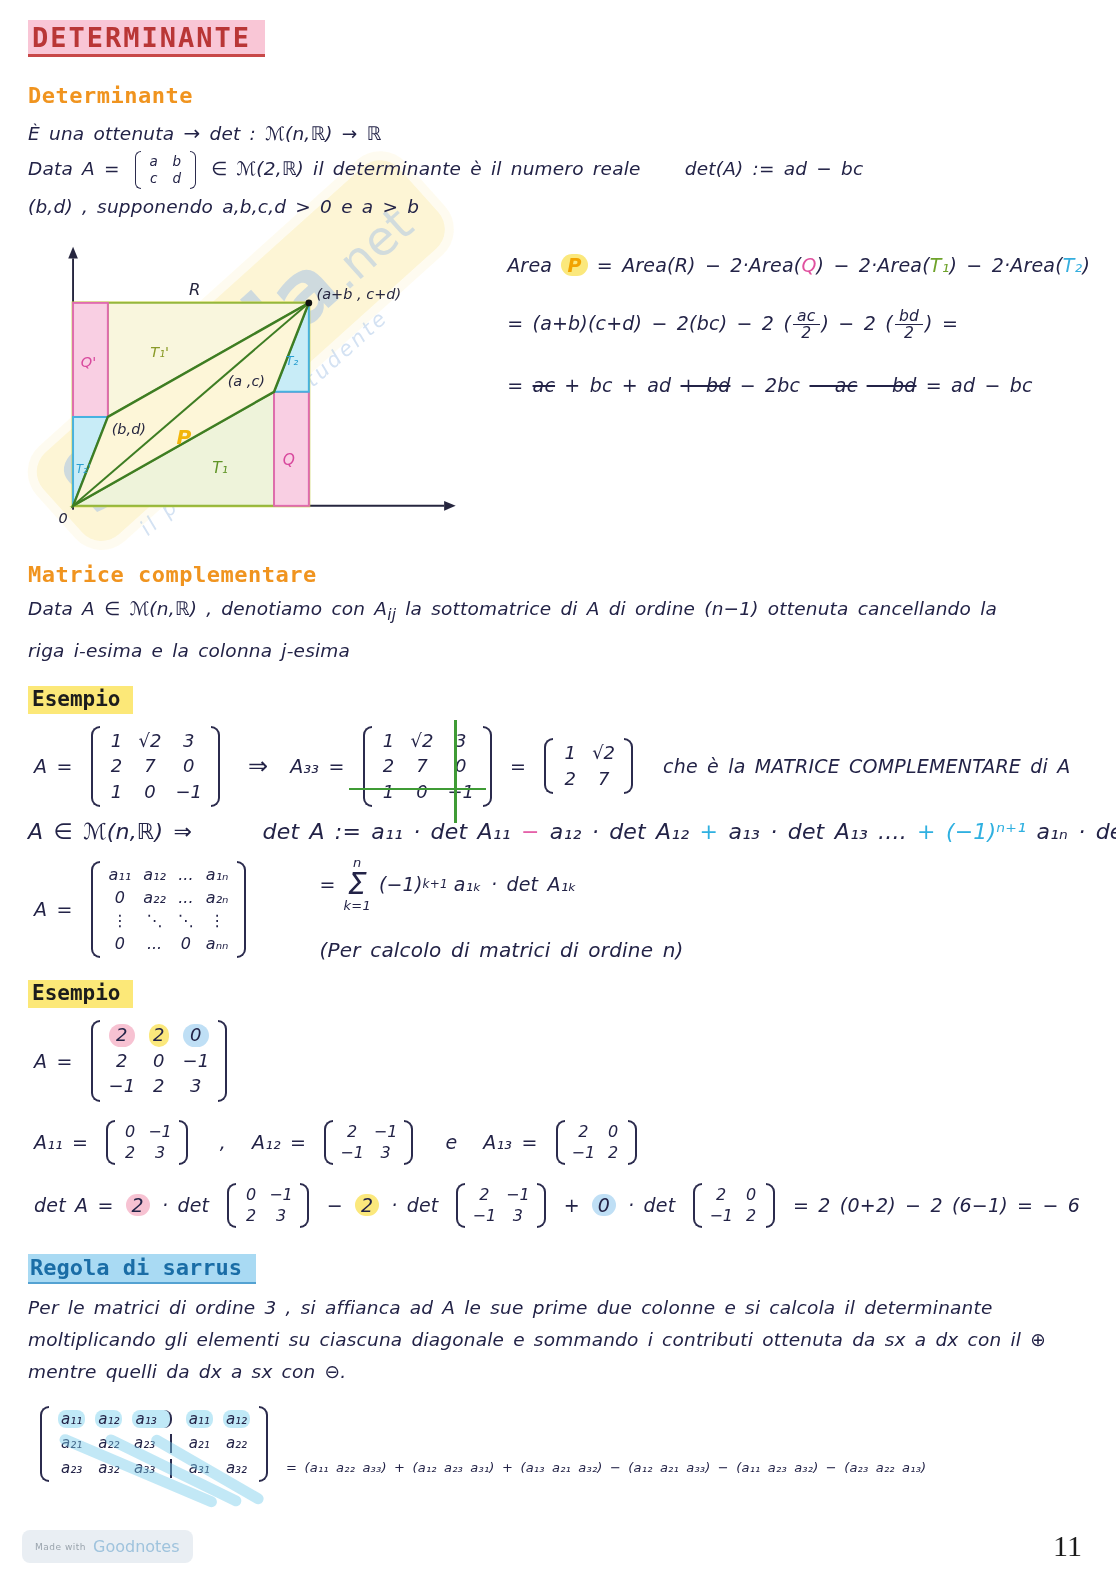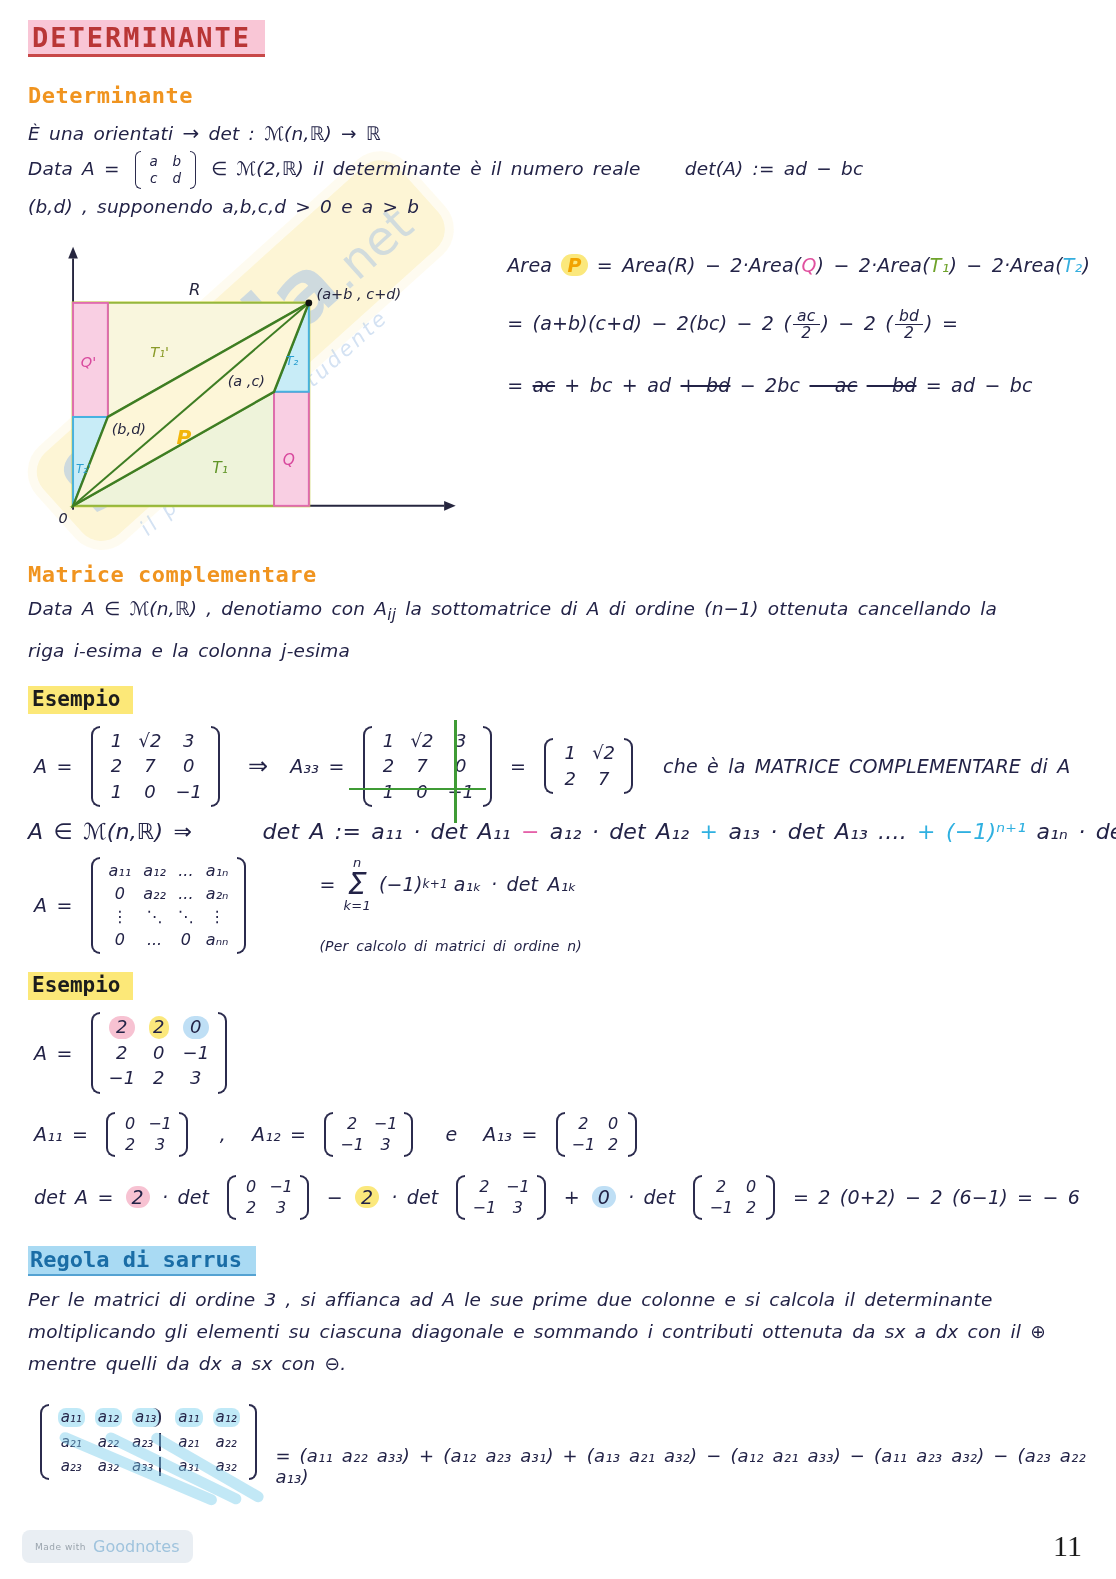--- a/index.html
+++ b/index.html
@@ -77,21 +77,21 @@
   .s-mid{font-size:30px;}
   .sup{font-size:12px;vertical-align:super;}
 
   
   .diagram-row{display:flex;align-items:flex-start;margin:12px 0 6px 18px;}
   .diagram text{font-family:"DejaVu Sans",sans-serif;font-style:italic;}
   .area-block{padding-left:36px;padding-top:18px;font-size:19px;}
   .area-line{margin-bottom:32px;white-space:nowrap;}
 
   .def-right{display:flex;flex-direction:column;margin-left:55px;}
-  .def-note{margin-top:26px;font-size:14px;}
+  .def-note{margin-top:26px;font-size:20px;}
   .sum-line{display:flex;align-items:center;font-size:19px;}
 
   
   .watermark{position:absolute;left:26px;top:470px;transform:rotate(-42deg);transform-origin:left top;
              z-index:0;pointer-events:none;opacity:.5;}
   .wm-badge{display:inline-block;background:rgba(247,216,90,.5);border-radius:26px;
             padding:2px 28px 8px 18px;box-shadow:0 0 0 9px rgba(247,216,90,.18);white-space:nowrap;}
   .wm-main{font-weight:bold;font-size:86px;color:rgba(84,140,205,.55);letter-spacing:2px;}
   .wm-net{font-size:48px;color:rgba(84,140,205,.5);}
   .wm-tagline{margin:2px 0 0 46px;font-size:21px;letter-spacing:3px;font-style:italic;
@@ -123,21 +123,21 @@
 
   <div class="content">
 
     
     <div class="title">DETERMINANTE</div>
 
     
     <h2 class="h-orange sec-gap-lg">Determinante</h2>
     <div class="para">
       <div class="hw line">
-        <span>È una orientati</span>
+        <span>È una ottenuta</span>
         <span class="arrow">→</span>
         <span>det : ℳ(n,ℝ) → ℝ</span>
       </div>
       <div class="hw line">
         <span>Data  A =</span>
         <span class="mx small">
             <span class="bl"></span>
             <span class="grid" style="grid-template-columns: repeat(2, auto);">
               <span class="cell">a</span>
               <span class="cell">b</span>
@@ -461,21 +461,21 @@
               <span class="cell">a₃₃</span>
               <span class="cell">a₃₁</span>
               <span class="cell">a₃₂</span>
             </span>
             <span class="br"></span>
           </span>
         <span class="stripe stripe1"></span>
         <span class="stripe stripe2"></span>
         <span class="stripe stripe3"></span>
       </span>
-      <span class="hw" style="font-size:18px;margin-top:47px;">= (a₁₁ a₂₂ a₃₃) + (a₁₂ a₂₃ a₃₁) + (a₁₃ a₂₁ a₃₂) − (a₁₂ a₂₁ a₃₃) − (a₁₁ a₂₃ a₃₂) − (a₂₃ a₂₂ a₁₃)</span>
+      <span class="hw" style="font-size:13px;margin-top:47px;">= (a₁₁ a₂₂ a₃₃) + (a₁₂ a₂₃ a₃₁) + (a₁₃ a₂₁ a₃₂) − (a₁₂ a₂₁ a₃₃) − (a₁₁ a₂₃ a₃₂) − (a₂₃ a₂₂ a₁₃)</span>
     </div>
 
   </div>
 
   <div class="goodnotes">
     <span class="gn-made">Made with</span>
     <span class="gn-brand">Goodnotes</span>
   </div>
   <div class="page-num">11</div>
 

